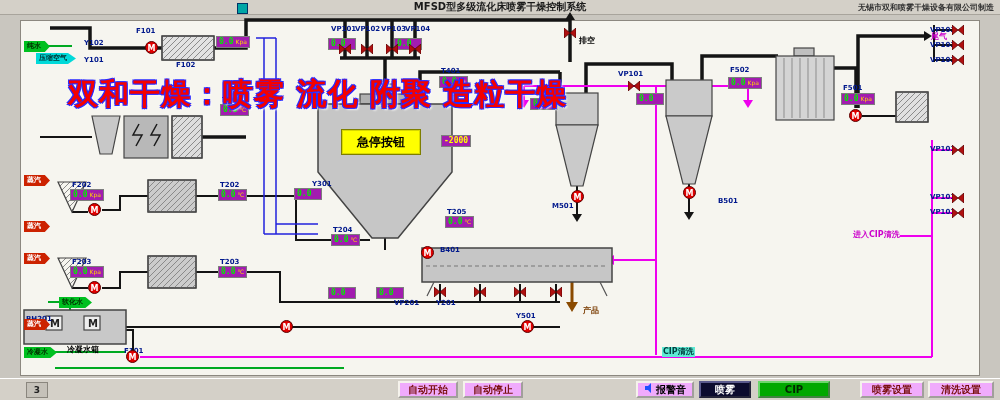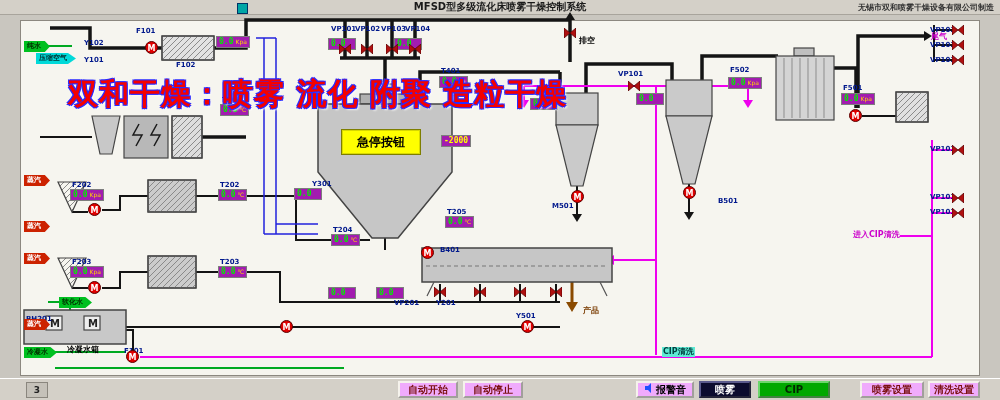--- a/index.html
+++ b/index.html
@@ -44,21 +44,21 @@
              color:#00ff00;font-size:11px;font-weight:bold;text-align:center;line-height:16px;box-sizing:border-box;}
   .win-btn{position:absolute;top:2px;height:17px;background:#f0abfc;border:2px outset #f5f2ec;
            font-family:"DejaVu Sans",sans-serif;font-size:10px;font-weight:bold;color:#7a1010;
            padding:0;line-height:13px;cursor:pointer;display:flex;align-items:center;justify-content:center;gap:2px;}
   #btn-auto-start{left:398px;width:60px;}
   #btn-auto-stop{left:463px;width:60px;}
   #btn-alarm{left:636px;width:58px;color:#000;}
   #btn-spray{left:699px;width:52px;background:#0c0c2e;color:#fff;border:2px outset #5a5a8c;}
   #btn-cip{left:758px;width:72px;background:#00a800;color:#002800;border:2px outset #6cd66c;}
   #btn-spray-set{left:860px;width:64px;}
-  #btn-clean-set{left:928px;width:52px;}
+  #btn-clean-set{left:928px;width:66px;}
 </style>
 </head>
 <body>
 
 <div id="screen">
 
   <div id="panel"></div>
 
   <svg id="piping" width="1000" height="400" viewBox="0 0 1000 400">
     <defs>

